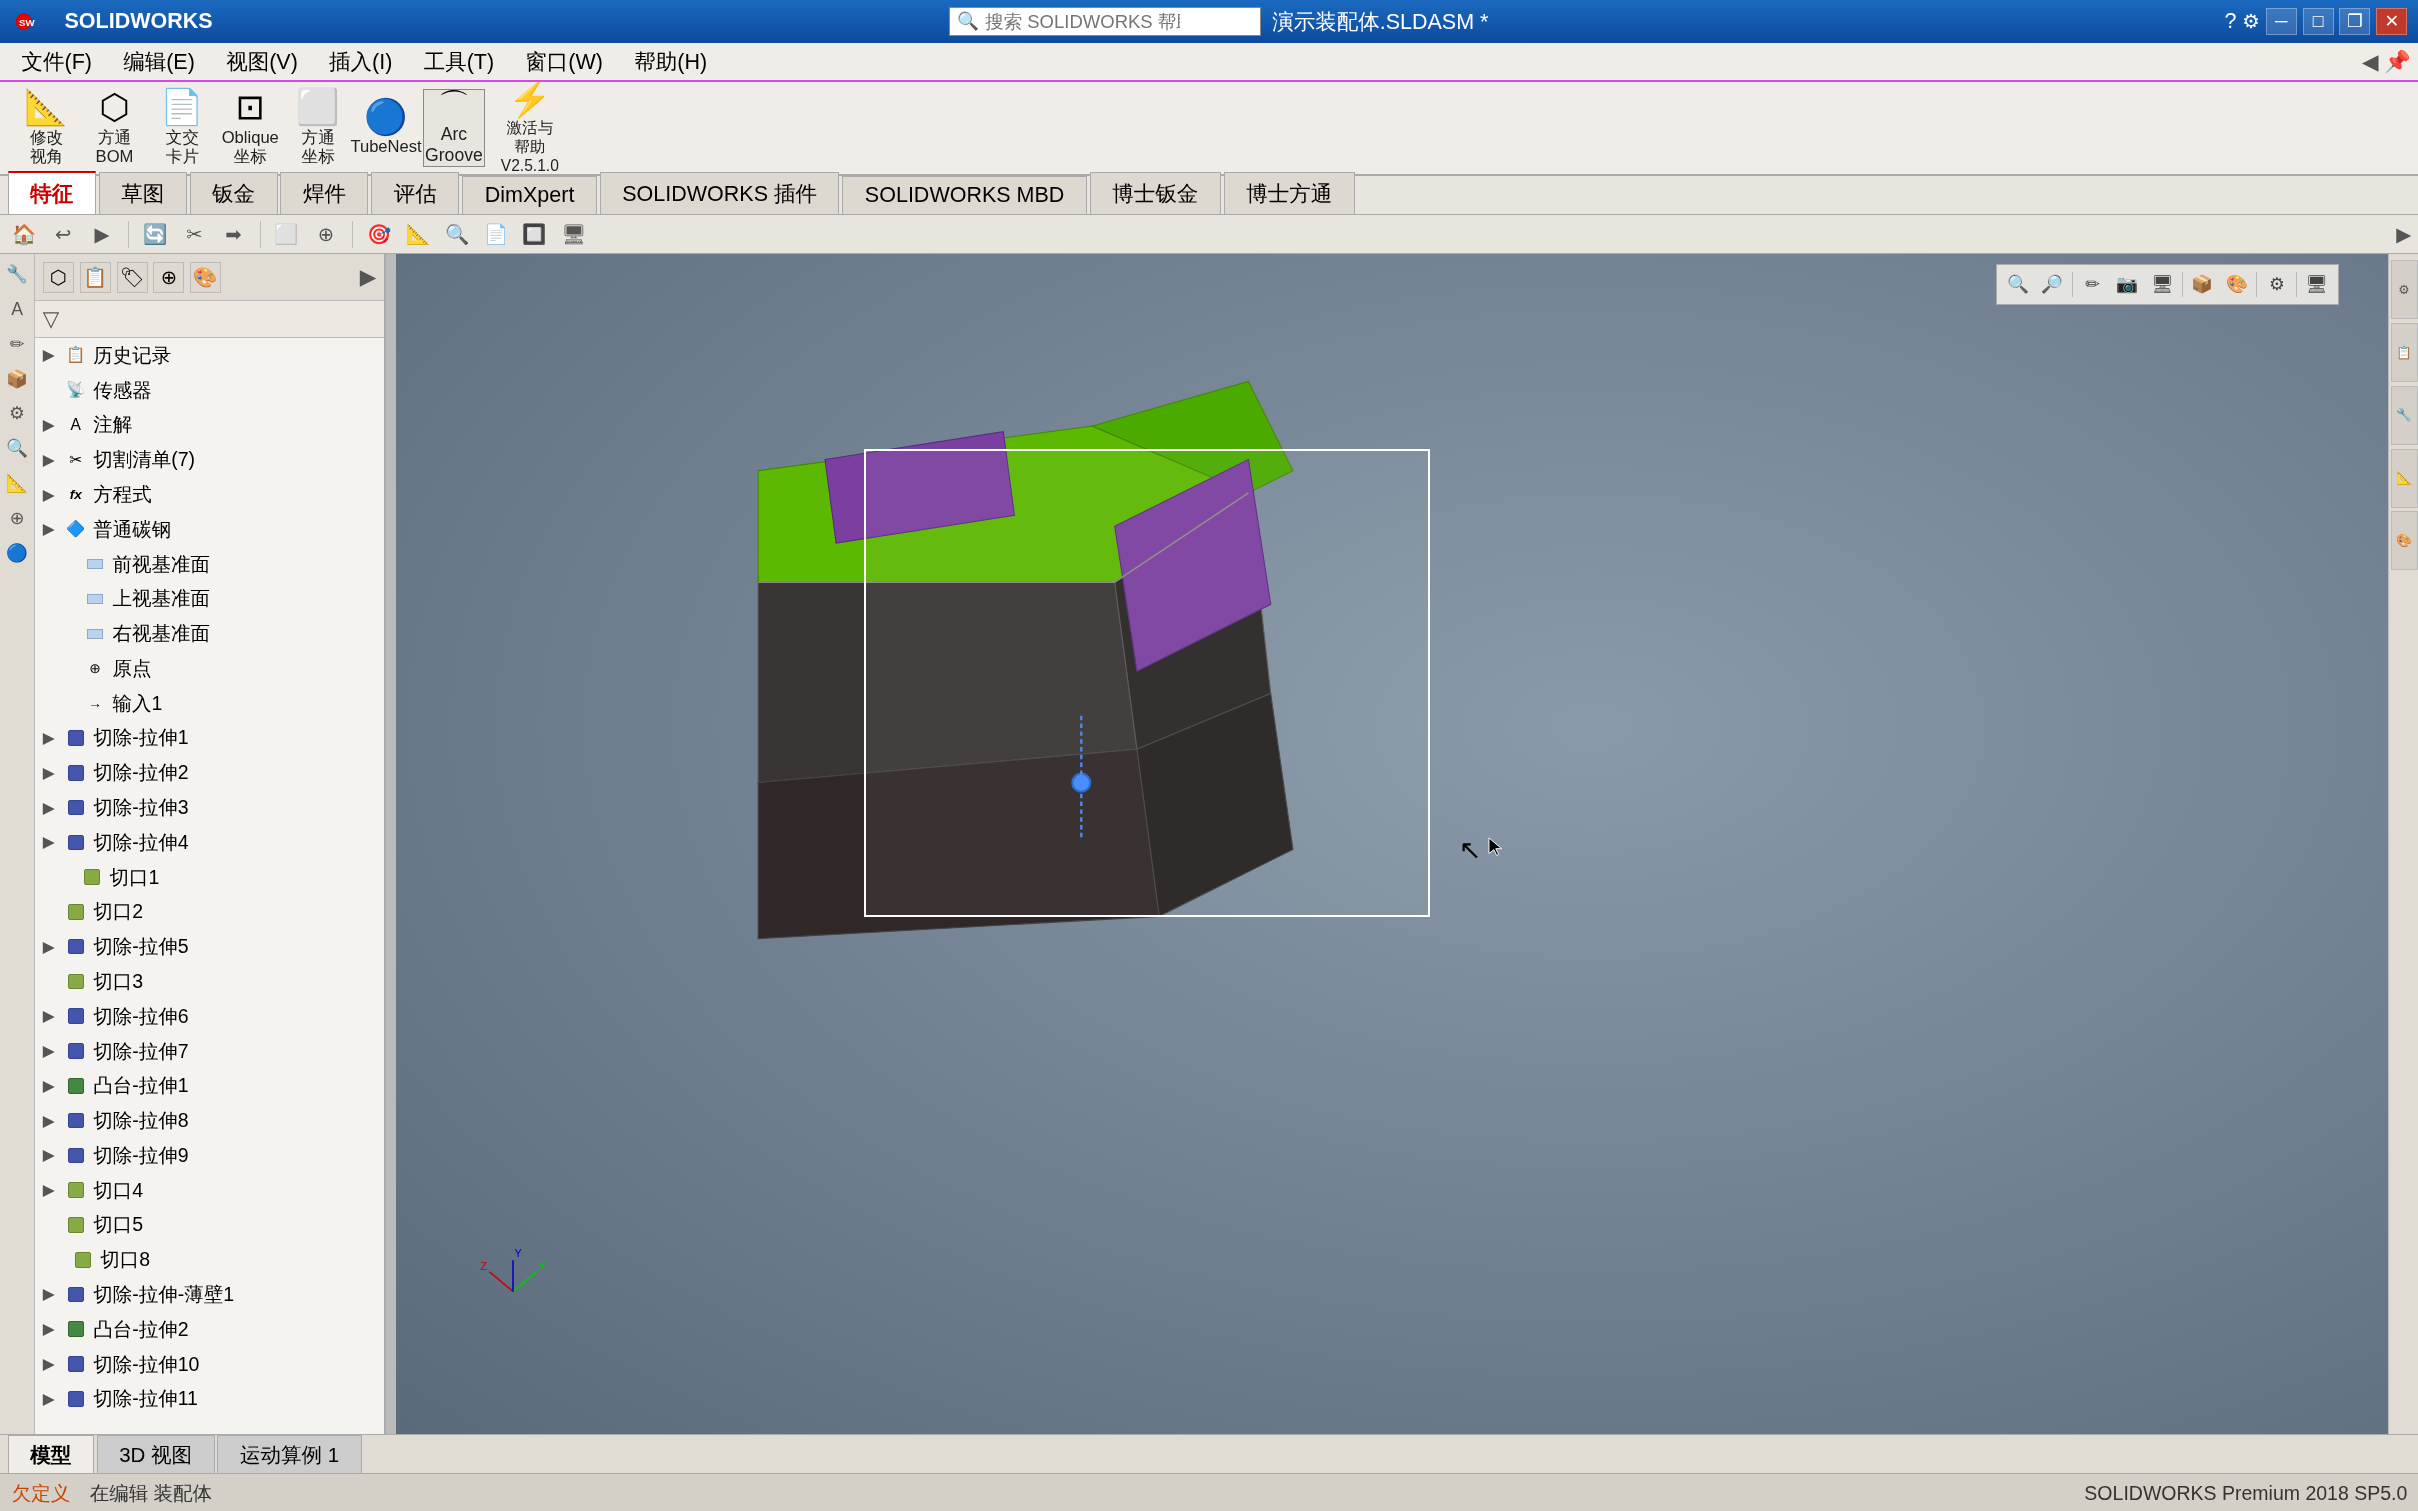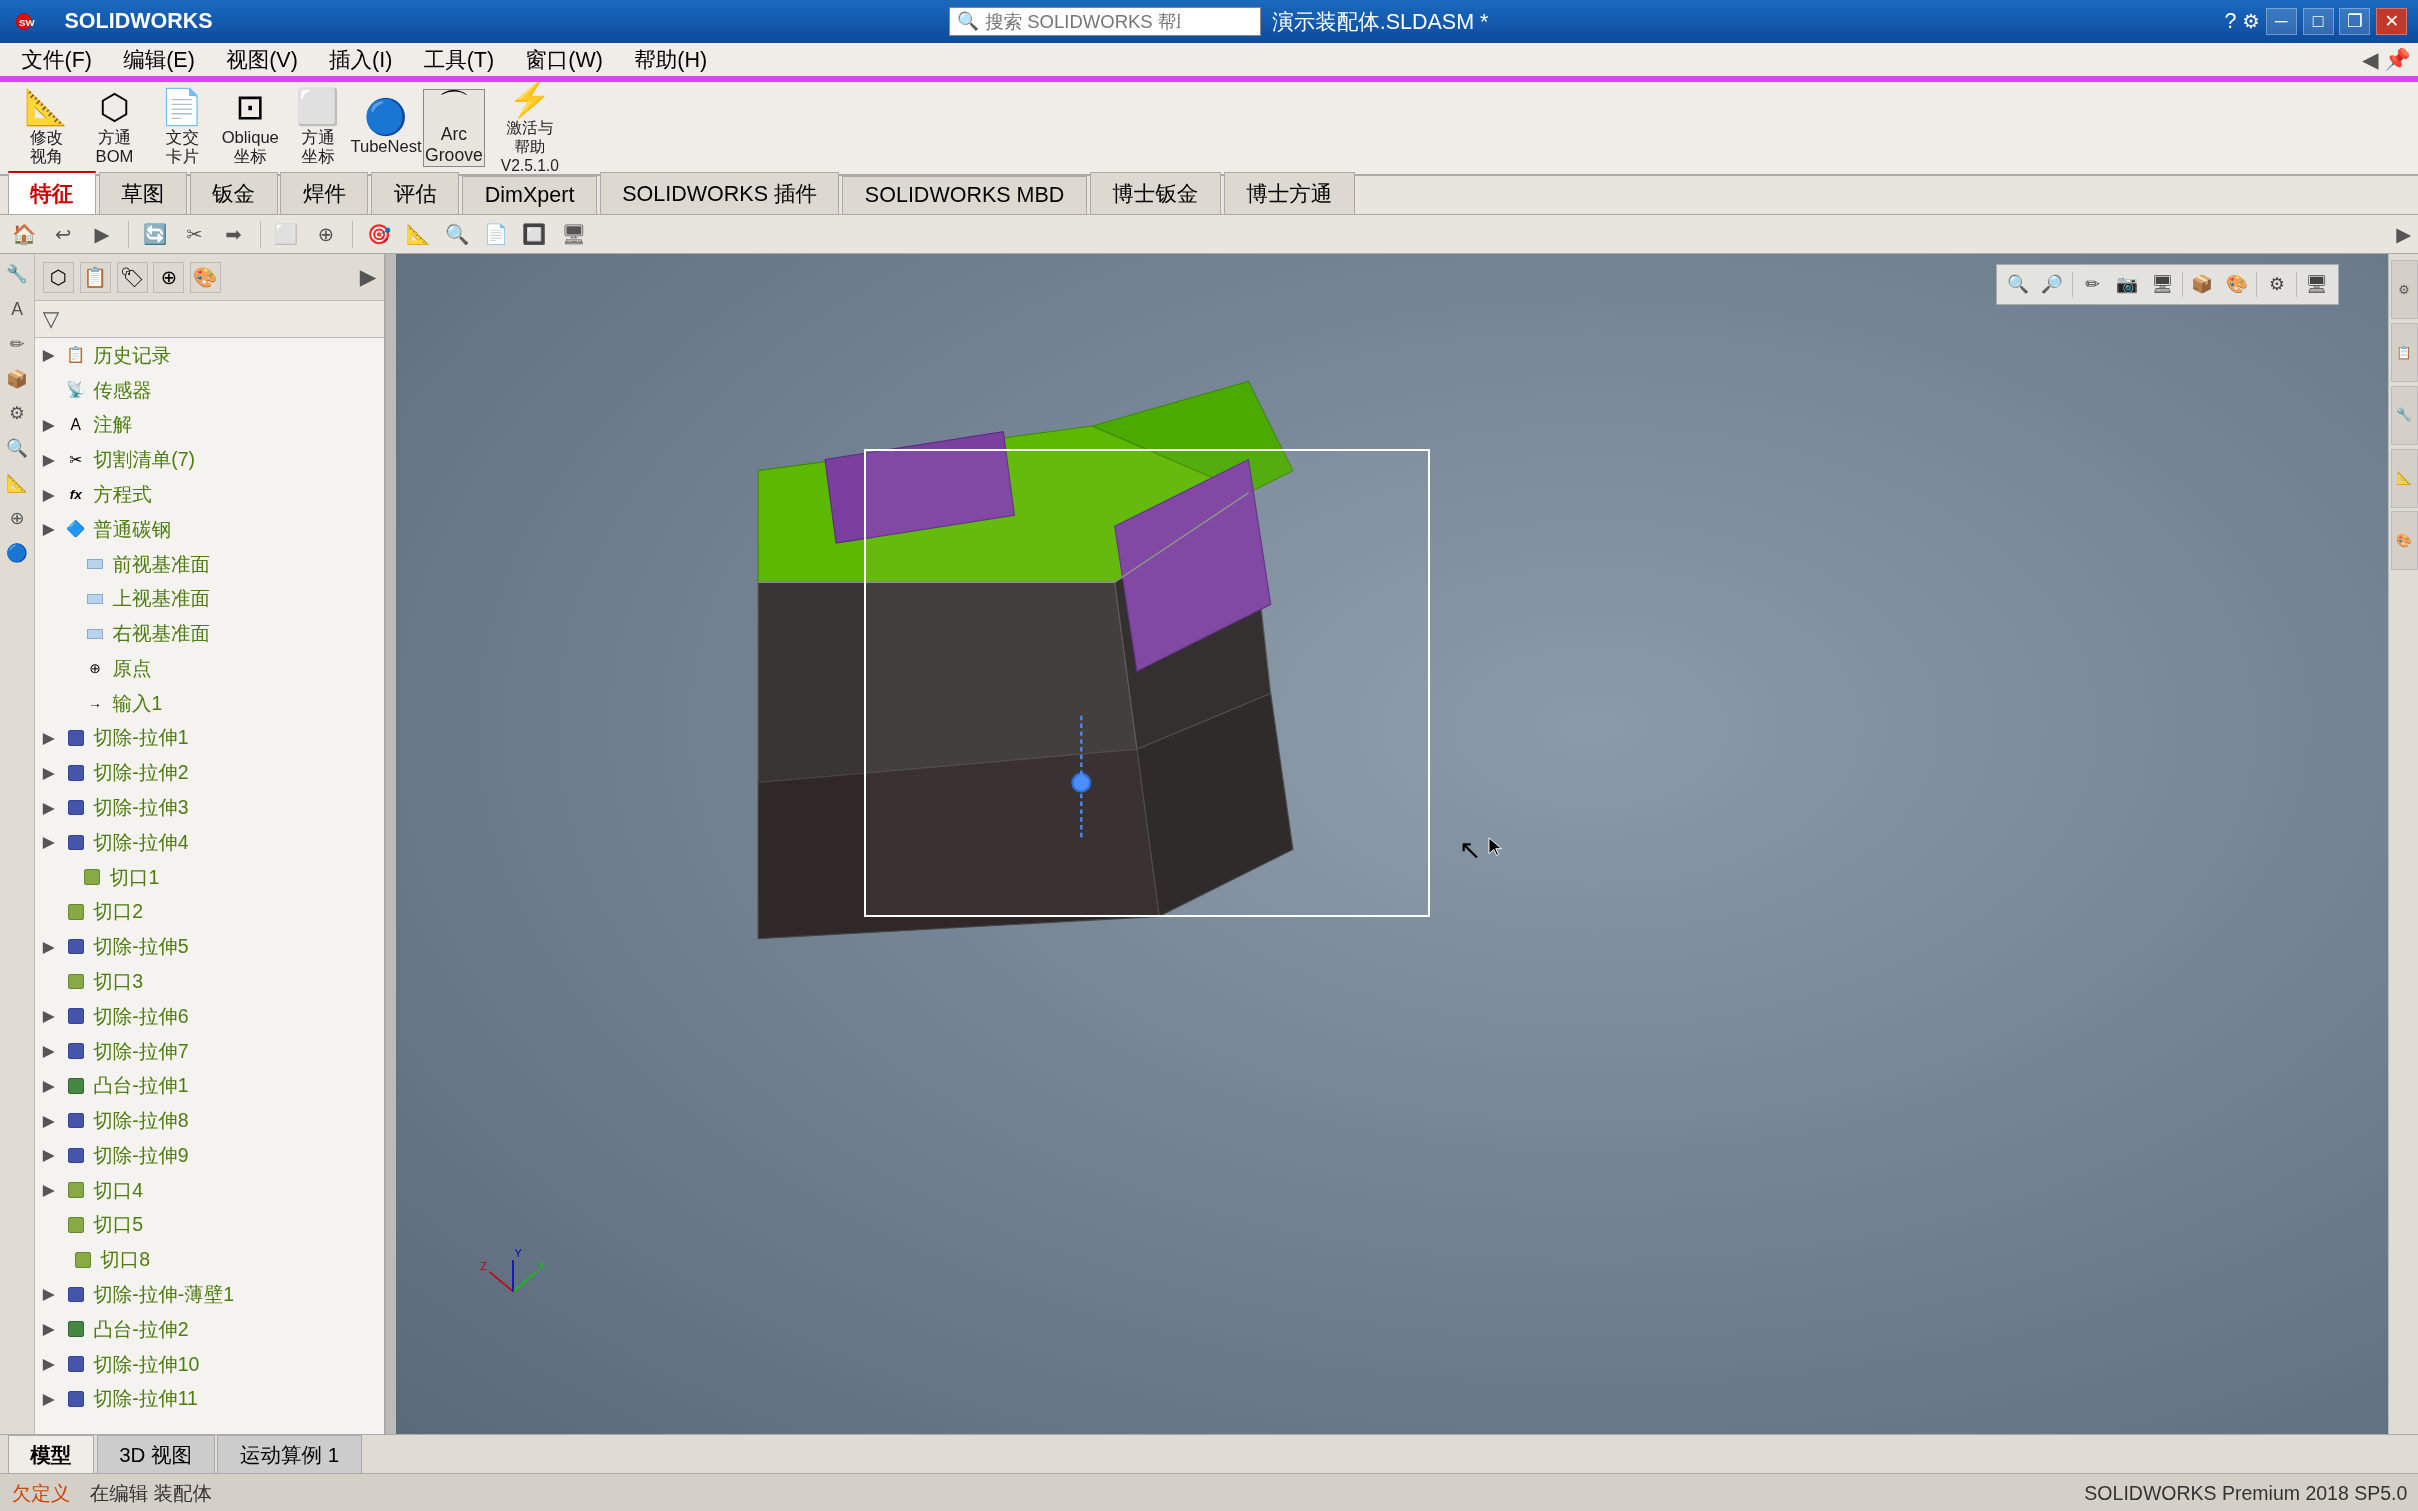--- a/index.html
+++ b/index.html
@@ -56,21 +56,21 @@
     }
     .title-btn.close { background: #c0392b; }
 
     
     #menu-bar {
       height: 39px;
       background: #f0ede8;
       display: flex;
       align-items: center;
       padding: 0 7.8px;
-      border-bottom: 6px solid #d946ef;
+      border-bottom: 2px solid #d946ef;
       gap: 3.9px;
     }
     .menu-item {
       padding: 3.9px 13.7px;
       font-size: 21.5px;
       cursor: pointer;
       white-space: nowrap;
     }
 
     
@@ -230,21 +230,21 @@
       height: 21.5px;
       display: flex;
       align-items: center;
       justify-content: center;
       font-size: 15.6px;
       flex-shrink: 0;
       margin-right: 3.9px;
     }
     .tree-label {
       font-size: 19.5px;
-      color: #4d7c0f;
+      color: #000000;
     }
 
     
     #resize-handle {
       width: 9.8px;
       background: #bbb;
       cursor: col-resize;
     }
 
     

